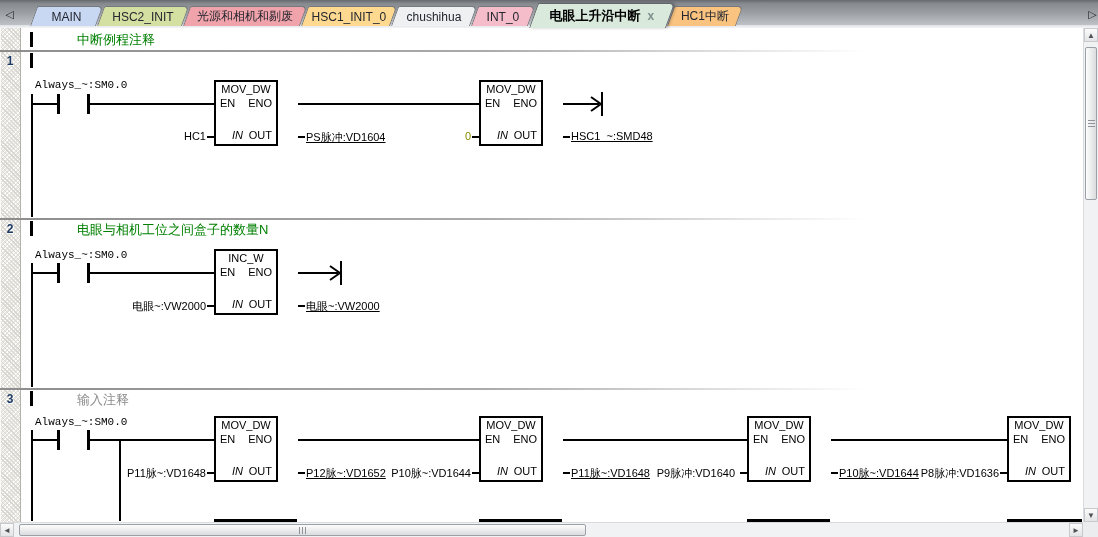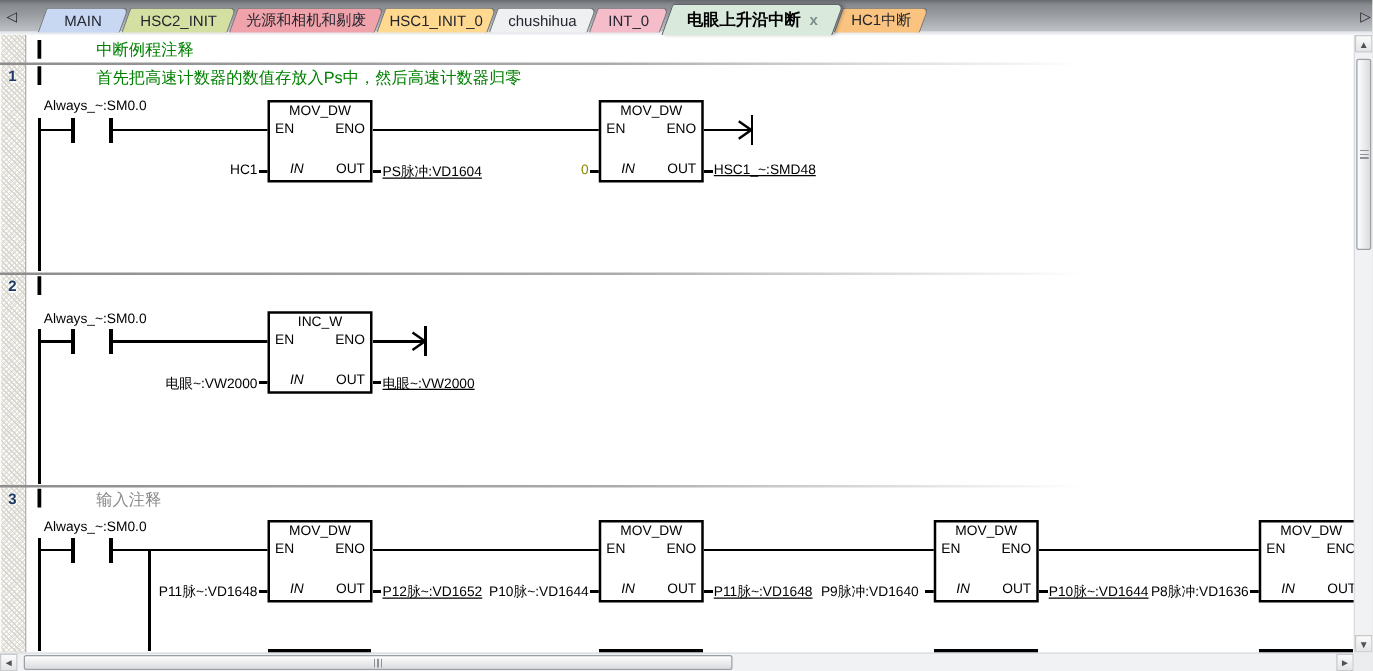--- a/index.html
+++ b/index.html
@@ -31,23 +31,23 @@
   .gutter{position:absolute;left:0;top:0;width:20px;height:494px;background-color:#e8e6e1;
       background-image:repeating-linear-gradient(45deg,#d8d5ce 0 1px,transparent 1px 3px),
                        repeating-linear-gradient(135deg,#ffffff 0 1px,transparent 1px 3px);
       border-right:1px solid #b4b1ab;box-shadow:inset 1px 0 0 #fbfaf8;z-index:1;}
   .netnum{position:absolute;left:2px;width:16px;text-align:center;font-size:12px;font-weight:bold;
       text-shadow:1px 1px 0 rgba(255,255,255,.85);z-index:3;}
   .sep{position:absolute;left:0;width:1083px;height:2px;z-index:2;
       background:linear-gradient(90deg,#8d8d8d 0%,#ababab 45%,rgba(210,210,210,0) 80%);}
   .cbar{position:absolute;width:3px;height:15px;background:#000;z-index:2;}
   .comment{position:absolute;font-size:13px;white-space:nowrap;z-index:2;margin-left:39px;}
-  .clabel{position:absolute;font-size:11px;color:#000;white-space:nowrap;z-index:2;}
+  .clabel{position:absolute;font-size:11px;color:#000;white-space:nowrap;z-index:2;font-family:Liberation Mono, monospace;}
   .wiring{position:absolute;left:0;top:0;z-index:1;}
-  .ebox{position:absolute;width:84px;height:66px;border:2px solid #000;background:#fff;
+  .ebox{position:absolute;width:64px;height:66px;border:2px solid #000;background:#fff;
       box-sizing:border-box;font-size:11px;color:#000;z-index:2;}
   .ebox .bt{position:absolute;top:1px;left:0;right:0;text-align:center;}
   .ebox .en{position:absolute;top:15px;left:4px;}
   .ebox .eno{position:absolute;top:15px;right:4px;}
   .ebox .bin{position:absolute;bottom:3px;left:16px;font-style:italic;}
   .ebox .bout{position:absolute;bottom:3px;right:4px;}
   .opl{position:absolute;width:150px;text-align:right;font-size:11px;white-space:nowrap;z-index:2;}
   .opr{position:absolute;font-size:11px;white-space:nowrap;z-index:2;text-decoration:underline;}
 
   
@@ -142,21 +142,20 @@
                  M214 492.5 H297 M479 492.5 H562 M747 492.5 H830 M1007 492.5 H1082"></path>
       </g>
     </svg>
 
     <div class="cbar" style="left:30px;top:4px"></div>
     <div class="comment" style="left: 38px; top: 3px; color: rgb(0, 128, 0);">中断例程注释</div>
     <div class="sep" style="top:22px"></div>
 
     <div class="netnum" style="top: 26px; color: rgb(28, 58, 99);">1</div>
     <div class="cbar" style="left:30px;top:25px"></div>
-    <div class="comment" style="left: 38px; top: 25px; color: rgb(0, 128, 0);">首先把高速计数器的数值存放入Ps中，然后高速计数器归零</div>
     <div class="clabel" style="left:35px;top:51px">Always_~:SM0.0</div>
 
     <div class="ebox" style="left:214px;top:52px">
       <span class="bt">MOV_DW</span>
       <span class="en">EN</span>
       <span class="eno">ENO</span>
       <span class="bin">IN</span>
       <span class="bout">OUT</span>
     </div>
     <div class="opl" style="left:56px;top:102px">HC1</div>
@@ -168,20 +167,21 @@
       <span class="eno">ENO</span>
       <span class="bin">IN</span>
       <span class="bout">OUT</span>
     </div>
     <div class="opl" style="left: 321px; top: 102px; color: rgb(138, 138, 0);">0</div>
     <div class="opr" style="left:571px;top:102px">HSC1_~:SMD48</div>
 
     <div class="sep" style="top:190px"></div>
     <div class="netnum" style="top: 194px; color: rgb(28, 58, 99);">2</div>
     <div class="cbar" style="left:30px;top:193px"></div>
+    <div class="comment" style="left: 38px; top: 193px; color: rgb(0, 128, 0);">电眼与相机工位之间盒子的数量N</div>
     <div class="clabel" style="left:35px;top:221px">Always_~:SM0.0</div>
 
     <div class="ebox" style="left:214px;top:221px">
       <span class="bt">INC_W</span>
       <span class="en">EN</span>
       <span class="eno">ENO</span>
       <span class="bin">IN</span>
       <span class="bout">OUT</span>
     </div>
     <div class="opl" style="left:56px;top:271px">电眼~:VW2000</div>

